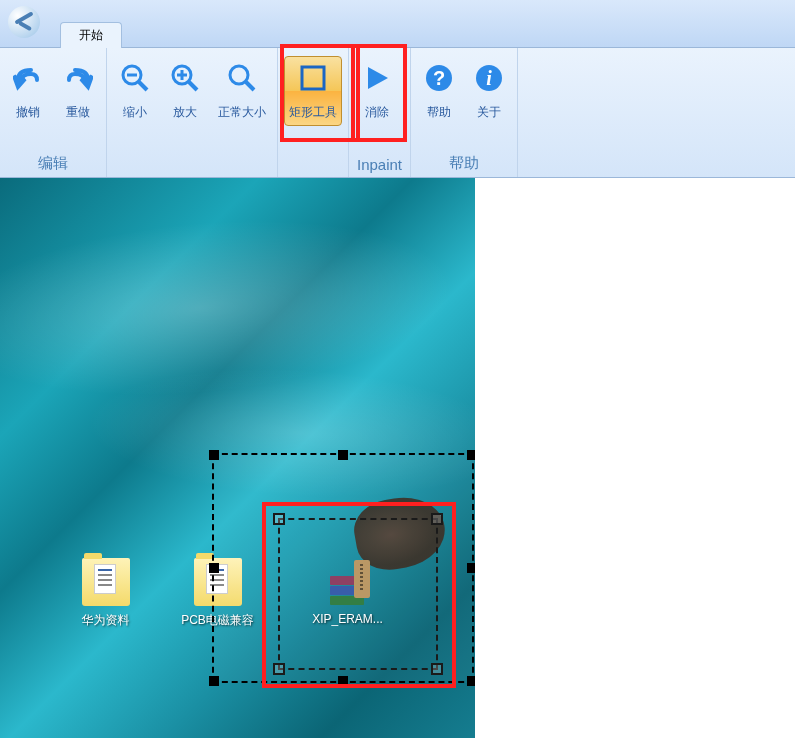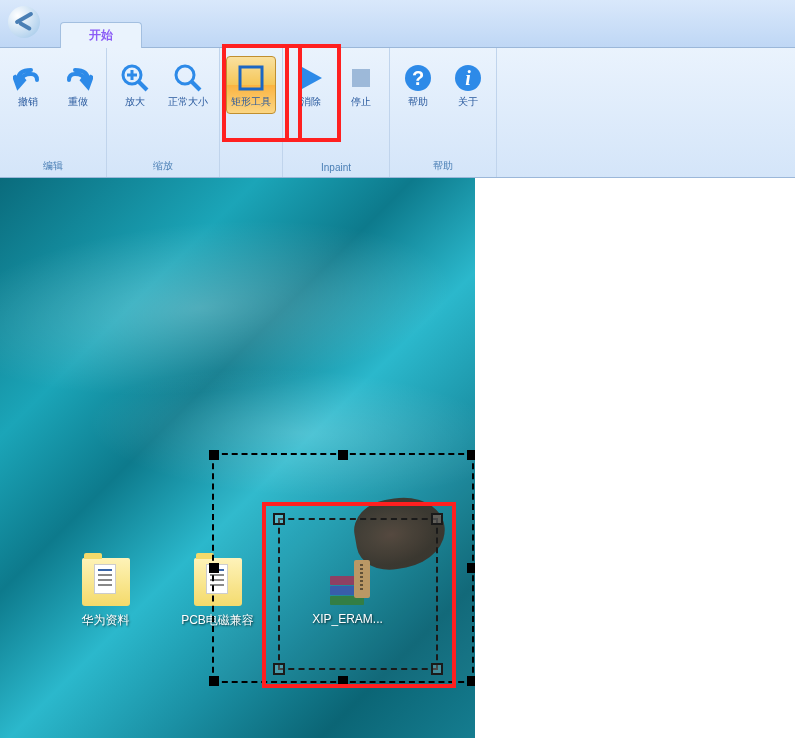--- a/index.html
+++ b/index.html
@@ -48,28 +48,27 @@
       top: 18px; left: 10px;
       transform: rotate(30deg);
       border-radius: 2px;
     }
     .tab-strip {
       display: flex;
       align-items: flex-end;
       height: 100%;
     }
     .tab {
-      padding: 4px 28px;
+      padding: 4px 18px;
       background: #eaf3fd;
       border: 1px solid #a3bfe0;
       border-bottom: none;
       border-radius: 4px 4px 0 0;
-      color: #8b5cf6;
+      color: #000000;
       margin-bottom: -1px;
-      font-weight: bold;
     }
     .ribbon {
       background: linear-gradient(to bottom, #eaf3fd, #d4e5f9);
       height: 130px;
       display: flex;
       border-bottom: 1px solid #9bb7d9;
     }
     .ribbon-group {
       border-right: 1px solid #c0d4ec;
       padding: 4px 6px 2px 6px;
@@ -101,28 +100,28 @@
     }
     .ribbon-btn-icon {
       width: 34px;
       height: 34px;
       display: flex;
       align-items: center;
       justify-content: center;
     }
     .ribbon-btn-label {
       color: #2a5a9e;
-      margin-top: 0;
+      margin-top: 9px;
       white-space: nowrap;
-      font-size: 10px;
+      font-size: 12px;
     }
     .ribbon-group-label {
       text-align: center;
       color: #4a7fb5;
-      font-size: 10px;
+      font-size: 15px;
       padding: 2px;
     }
     .highlight-red {
       position: absolute;
       border: 4px solid #ff2020;
       pointer-events: none;
     }
     .content {
       position: relative;
       width: 709px;
@@ -284,37 +283,46 @@
     <div class="ribbon-group-label">编辑</div>
   </div>
 
   <div class="ribbon-group">
     <div class="ribbon-buttons">
       <div class="ribbon-btn">
         <div class="ribbon-btn-icon">
           <svg width="30" height="30" viewBox="0 0 30 30">
               <circle cx="12" cy="12" r="9" fill="none" stroke="#2d8ae8" stroke-width="3"></circle>
               <line x1="7" y1="12" x2="17" y2="12" stroke="#2d8ae8" stroke-width="3"></line>
+              <line x1="19" y1="19" x2="27" y2="27" stroke="#2d8ae8" stroke-width="4"></line>
+            </svg>
+        </div>
+        <div class="ribbon-btn-label">缩小</div>
+      </div>
+      <div class="ribbon-btn">
+        <div class="ribbon-btn-icon">
+          <svg width="30" height="30" viewBox="0 0 30 30">
+              <circle cx="12" cy="12" r="9" fill="none" stroke="#2d8ae8" stroke-width="3"></circle>
+              <line x1="7" y1="12" x2="17" y2="12" stroke="#2d8ae8" stroke-width="3"></line>
               <line x1="12" y1="7" x2="12" y2="17" stroke="#2d8ae8" stroke-width="3"></line>
               <line x1="19" y1="19" x2="27" y2="27" stroke="#2d8ae8" stroke-width="4"></line>
             </svg>
         </div>
         <div class="ribbon-btn-label">放大</div>
       </div>
       <div class="ribbon-btn">
         <div class="ribbon-btn-icon">
           <svg width="30" height="30" viewBox="0 0 30 30">
               <circle cx="12" cy="12" r="9" fill="none" stroke="#2d8ae8" stroke-width="3"></circle>
               <line x1="19" y1="19" x2="27" y2="27" stroke="#2d8ae8" stroke-width="4"></line>
             </svg>
         </div>
         <div class="ribbon-btn-label">正常大小</div>
       </div>
     </div>
-    <div class="ribbon-group-label">缩放</div>
   </div>
 
   <div class="ribbon-group" style="position:relative;justify-content:center;">
     <div class="ribbon-buttons">
       <div class="ribbon-btn active">
         <div class="ribbon-btn-icon">
           <svg width="30" height="30" viewBox="0 0 30 30">
               <rect x="4" y="4" width="22" height="22" fill="none" stroke="#1a66c4" stroke-width="3"></rect>
             </svg>
         </div>
@@ -326,28 +334,20 @@
 
   <div class="ribbon-group" style="position:relative;">
     <div class="ribbon-buttons">
       <div class="ribbon-btn">
         <div class="ribbon-btn-icon">
           <svg width="28" height="28" viewBox="0 0 28 28">
               <polygon points="5,3 25,14 5,25" fill="#2d8ae8"></polygon>
             </svg>
         </div>
         <div class="ribbon-btn-label">消除</div>
-      </div>
-      <div class="ribbon-btn">
-        <div class="ribbon-btn-icon">
-          <svg width="26" height="26" viewBox="0 0 26 26">
-              <rect x="4" y="4" width="18" height="18" fill="#9db9d9"></rect>
-            </svg>
-        </div>
-        <div class="ribbon-btn-label">停止</div>
       </div>
     </div>
     <div class="ribbon-group-label">Inpaint</div>
     <div class="highlight-red" style="left:2px; top:-4px; width:56px; height:98px;"></div>
   </div>
 
   <div class="ribbon-group">
     <div class="ribbon-buttons">
       <div class="ribbon-btn">
         <div class="ribbon-btn-icon">

